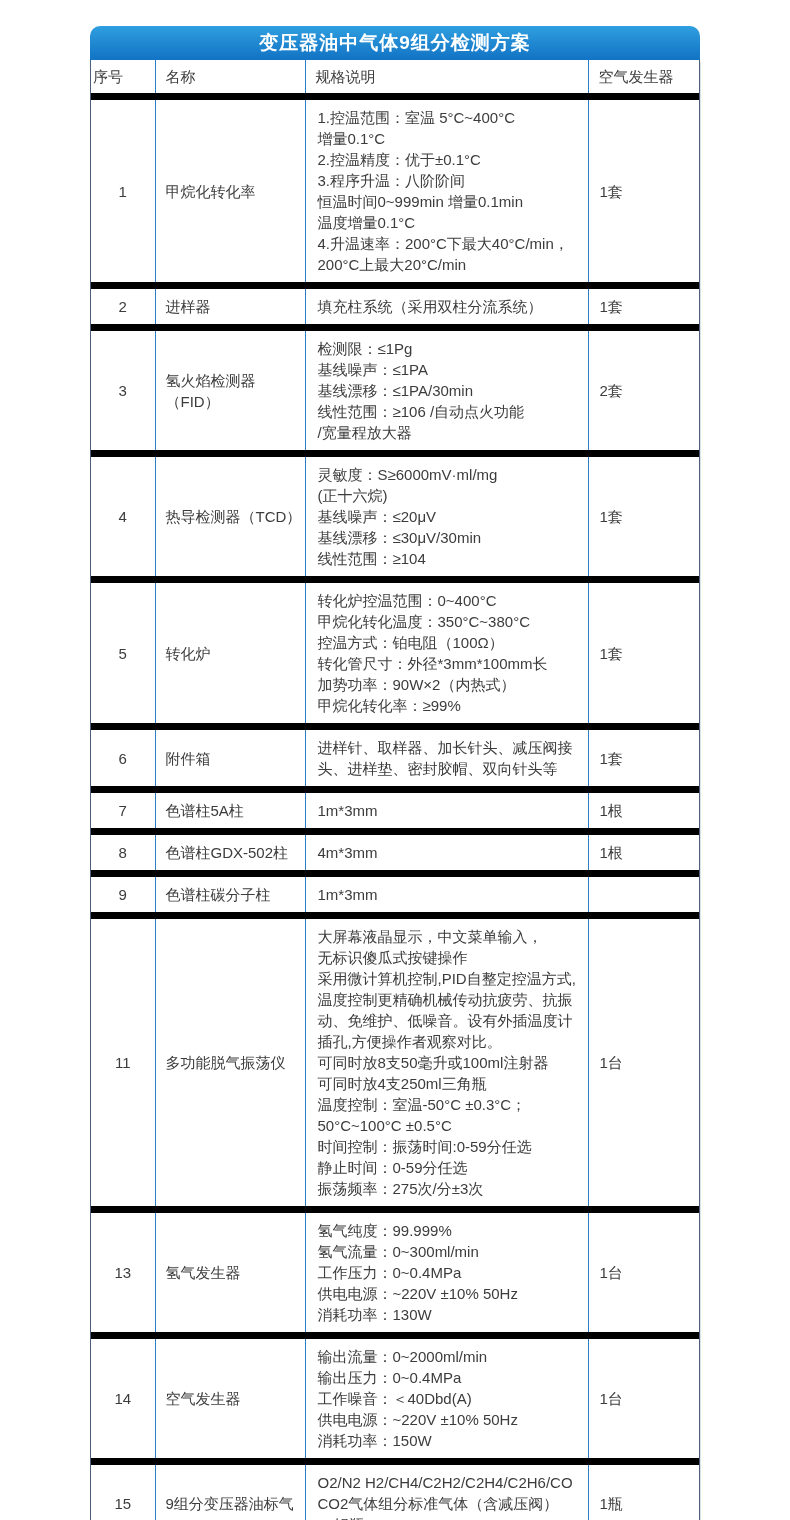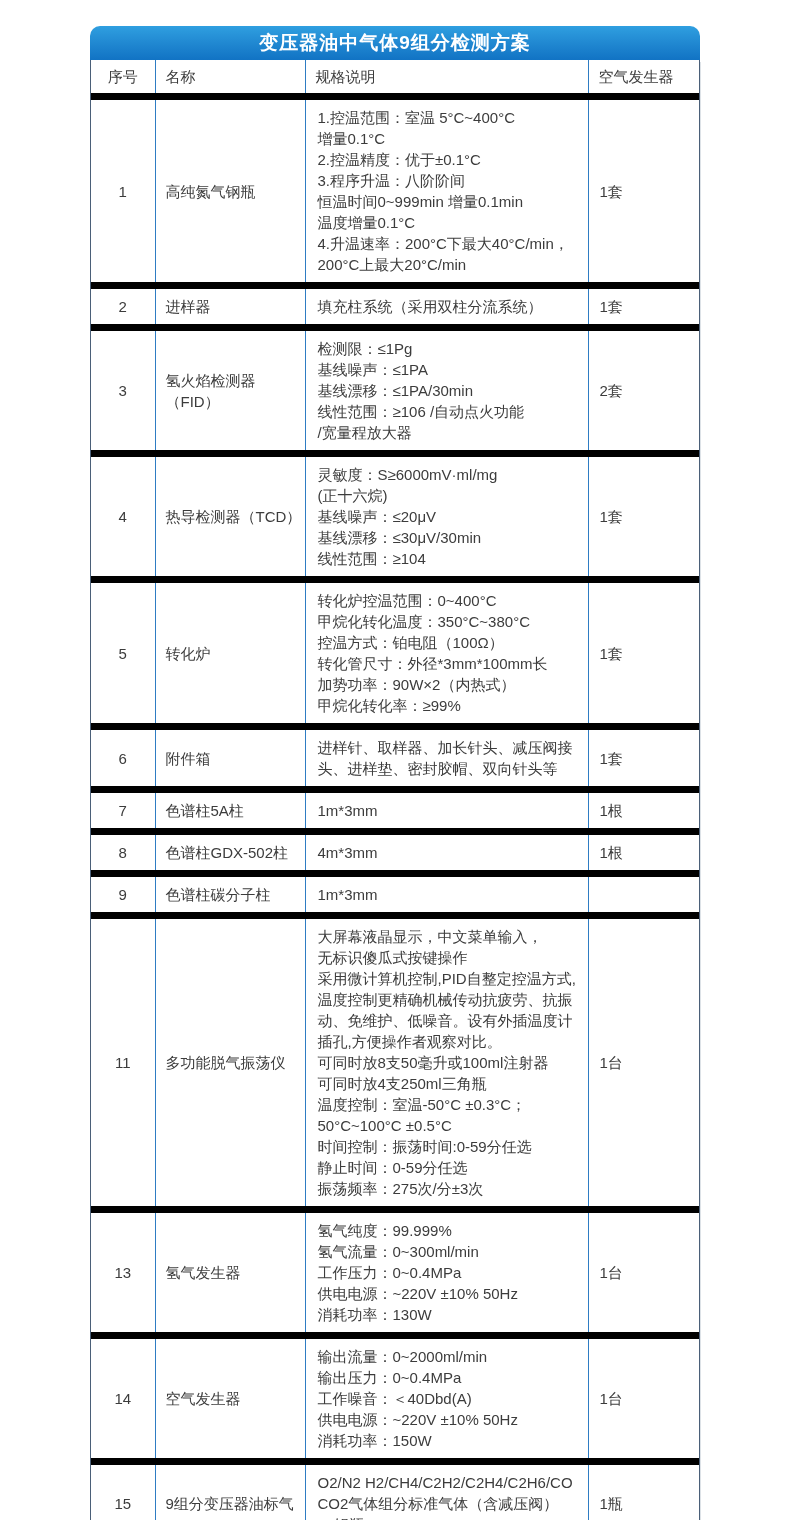--- a/index.html
+++ b/index.html
@@ -59,21 +59,21 @@
     border-left: 1px solid #2e7cc3;
   }
   tbody td {
     border-top: 7px solid #000000;
   }
   thead th {
     padding: 4px 10px;
     text-align: left;
   }
   thead th.h-no {
-    text-align: center;
+    text-align: left;
     padding: 6px 2px;
   }
   td.no {
     text-align: center;
     padding: 6px 2px;
   }
   td.name {
     padding: 6px 3px 6px 10px;
   }
   td.spec {
@@ -104,21 +104,21 @@
           <tr>
             <th class="h-no">序号</th>
             <th>名称</th>
             <th>规格说明</th>
             <th>空气发生器</th>
           </tr>
         </thead>
         <tbody>
           <tr>
             <td class="no">1</td>
-            <td class="name">高纯氮气钢瓶</td>
+            <td class="name">甲烷化转化率</td>
             <td class="spec">1.控温范围：室温 5°C~400°C
 增量0.1°C
 2.控温精度：优于±0.1°C
 3.程序升温：八阶阶间
 恒温时间0~999min 增量0.1min
 温度增量0.1°C
 4.升温速率：200°C下最大40°C/min，
 200°C上最大20°C/min</td>
             <td class="qty">1套</td>
           </tr>

